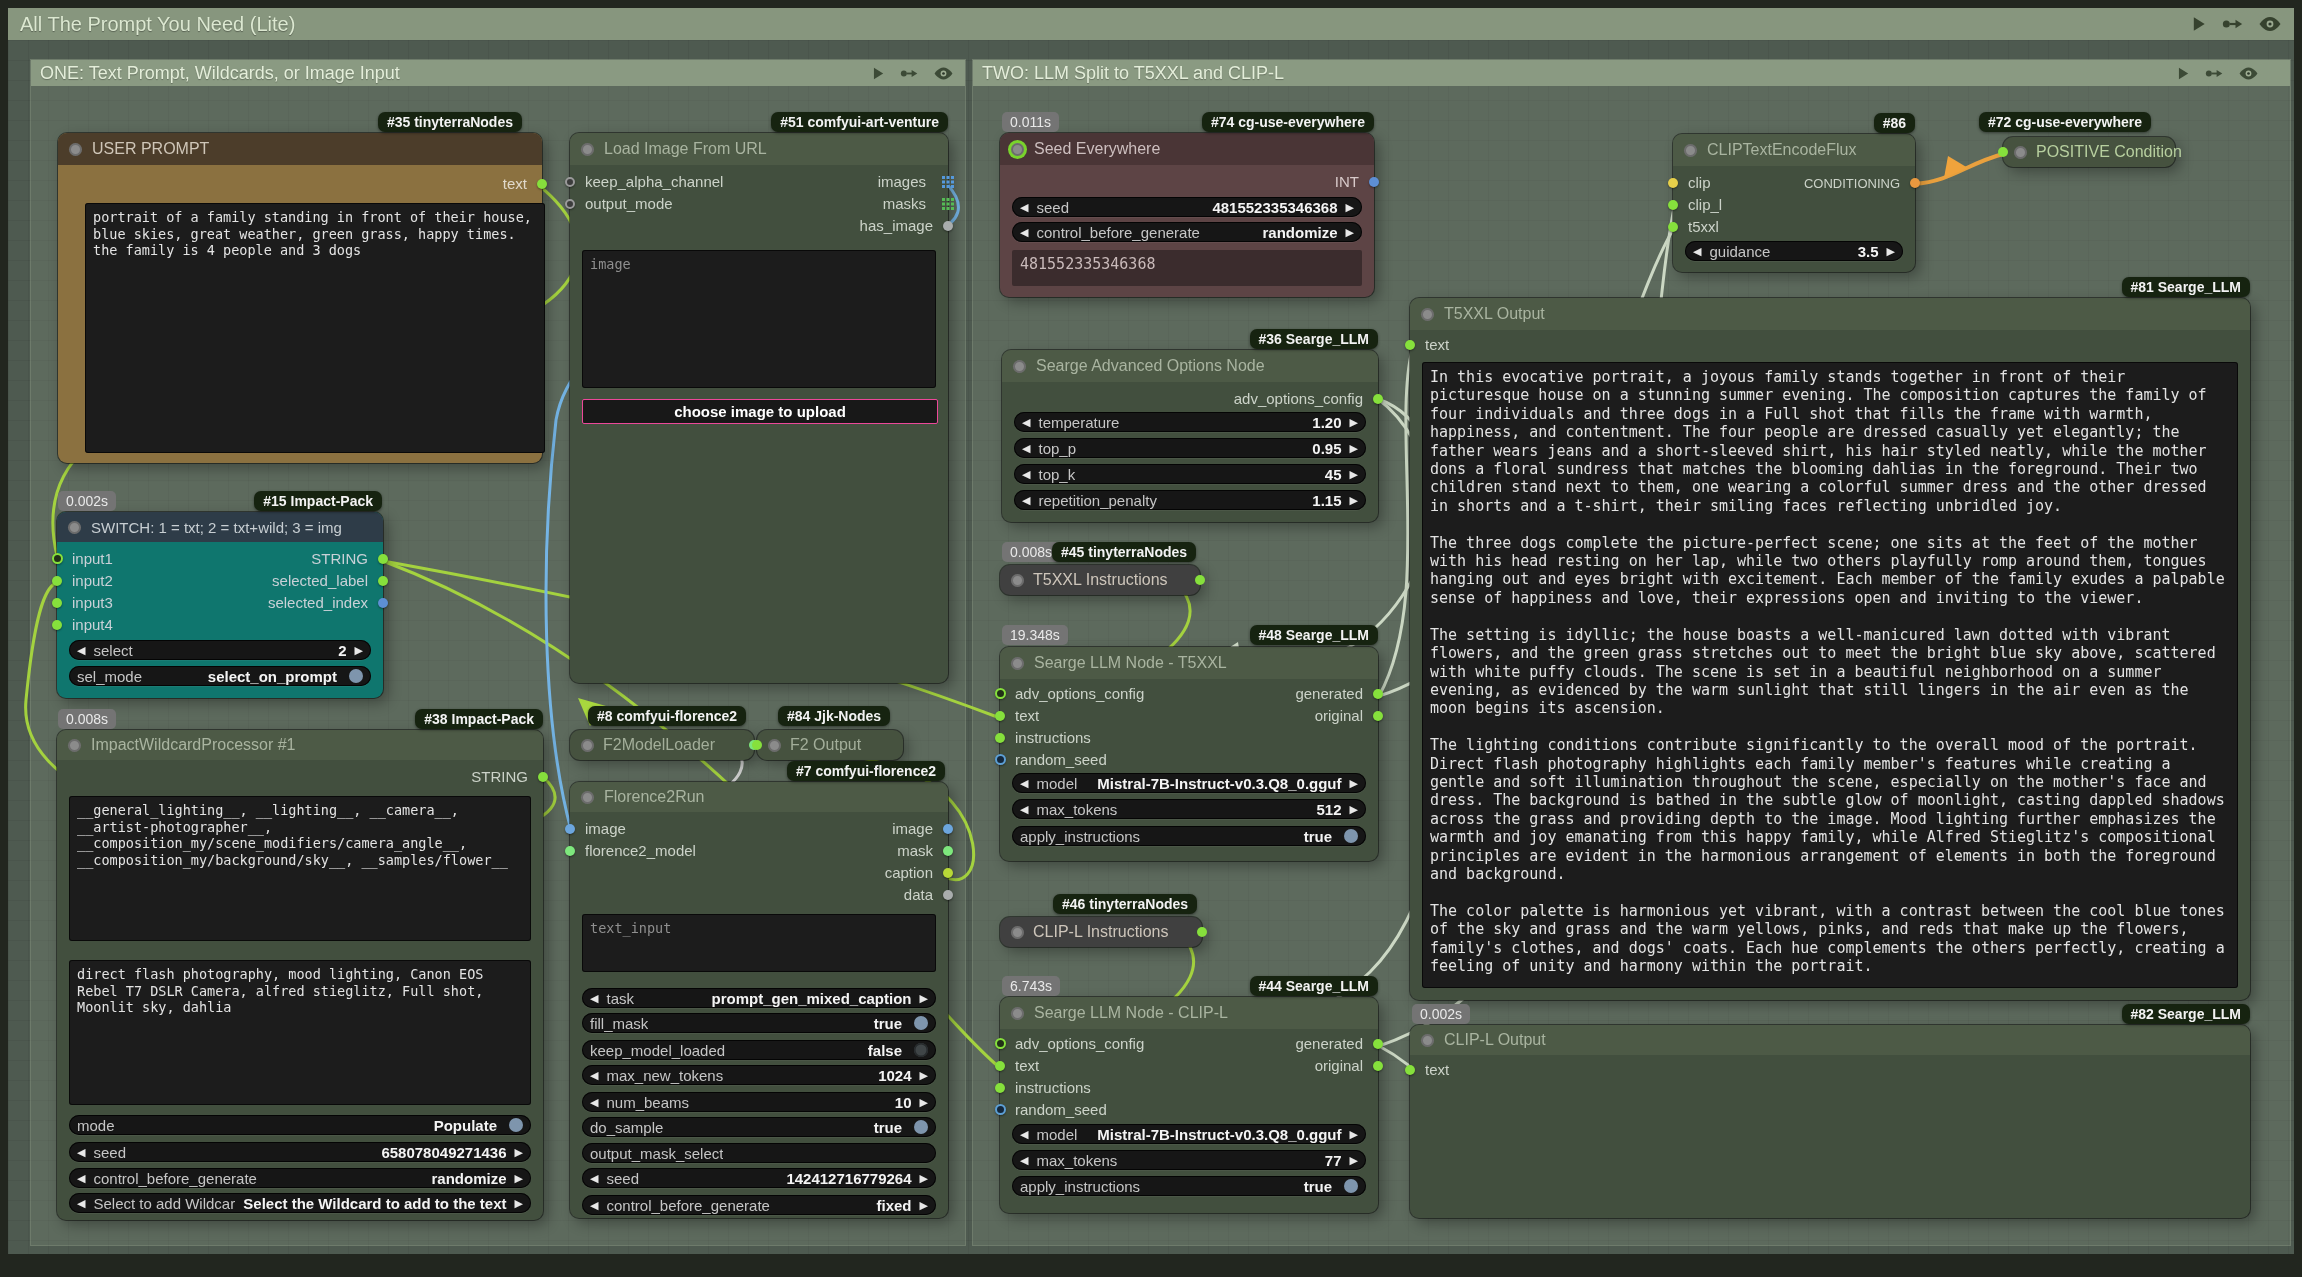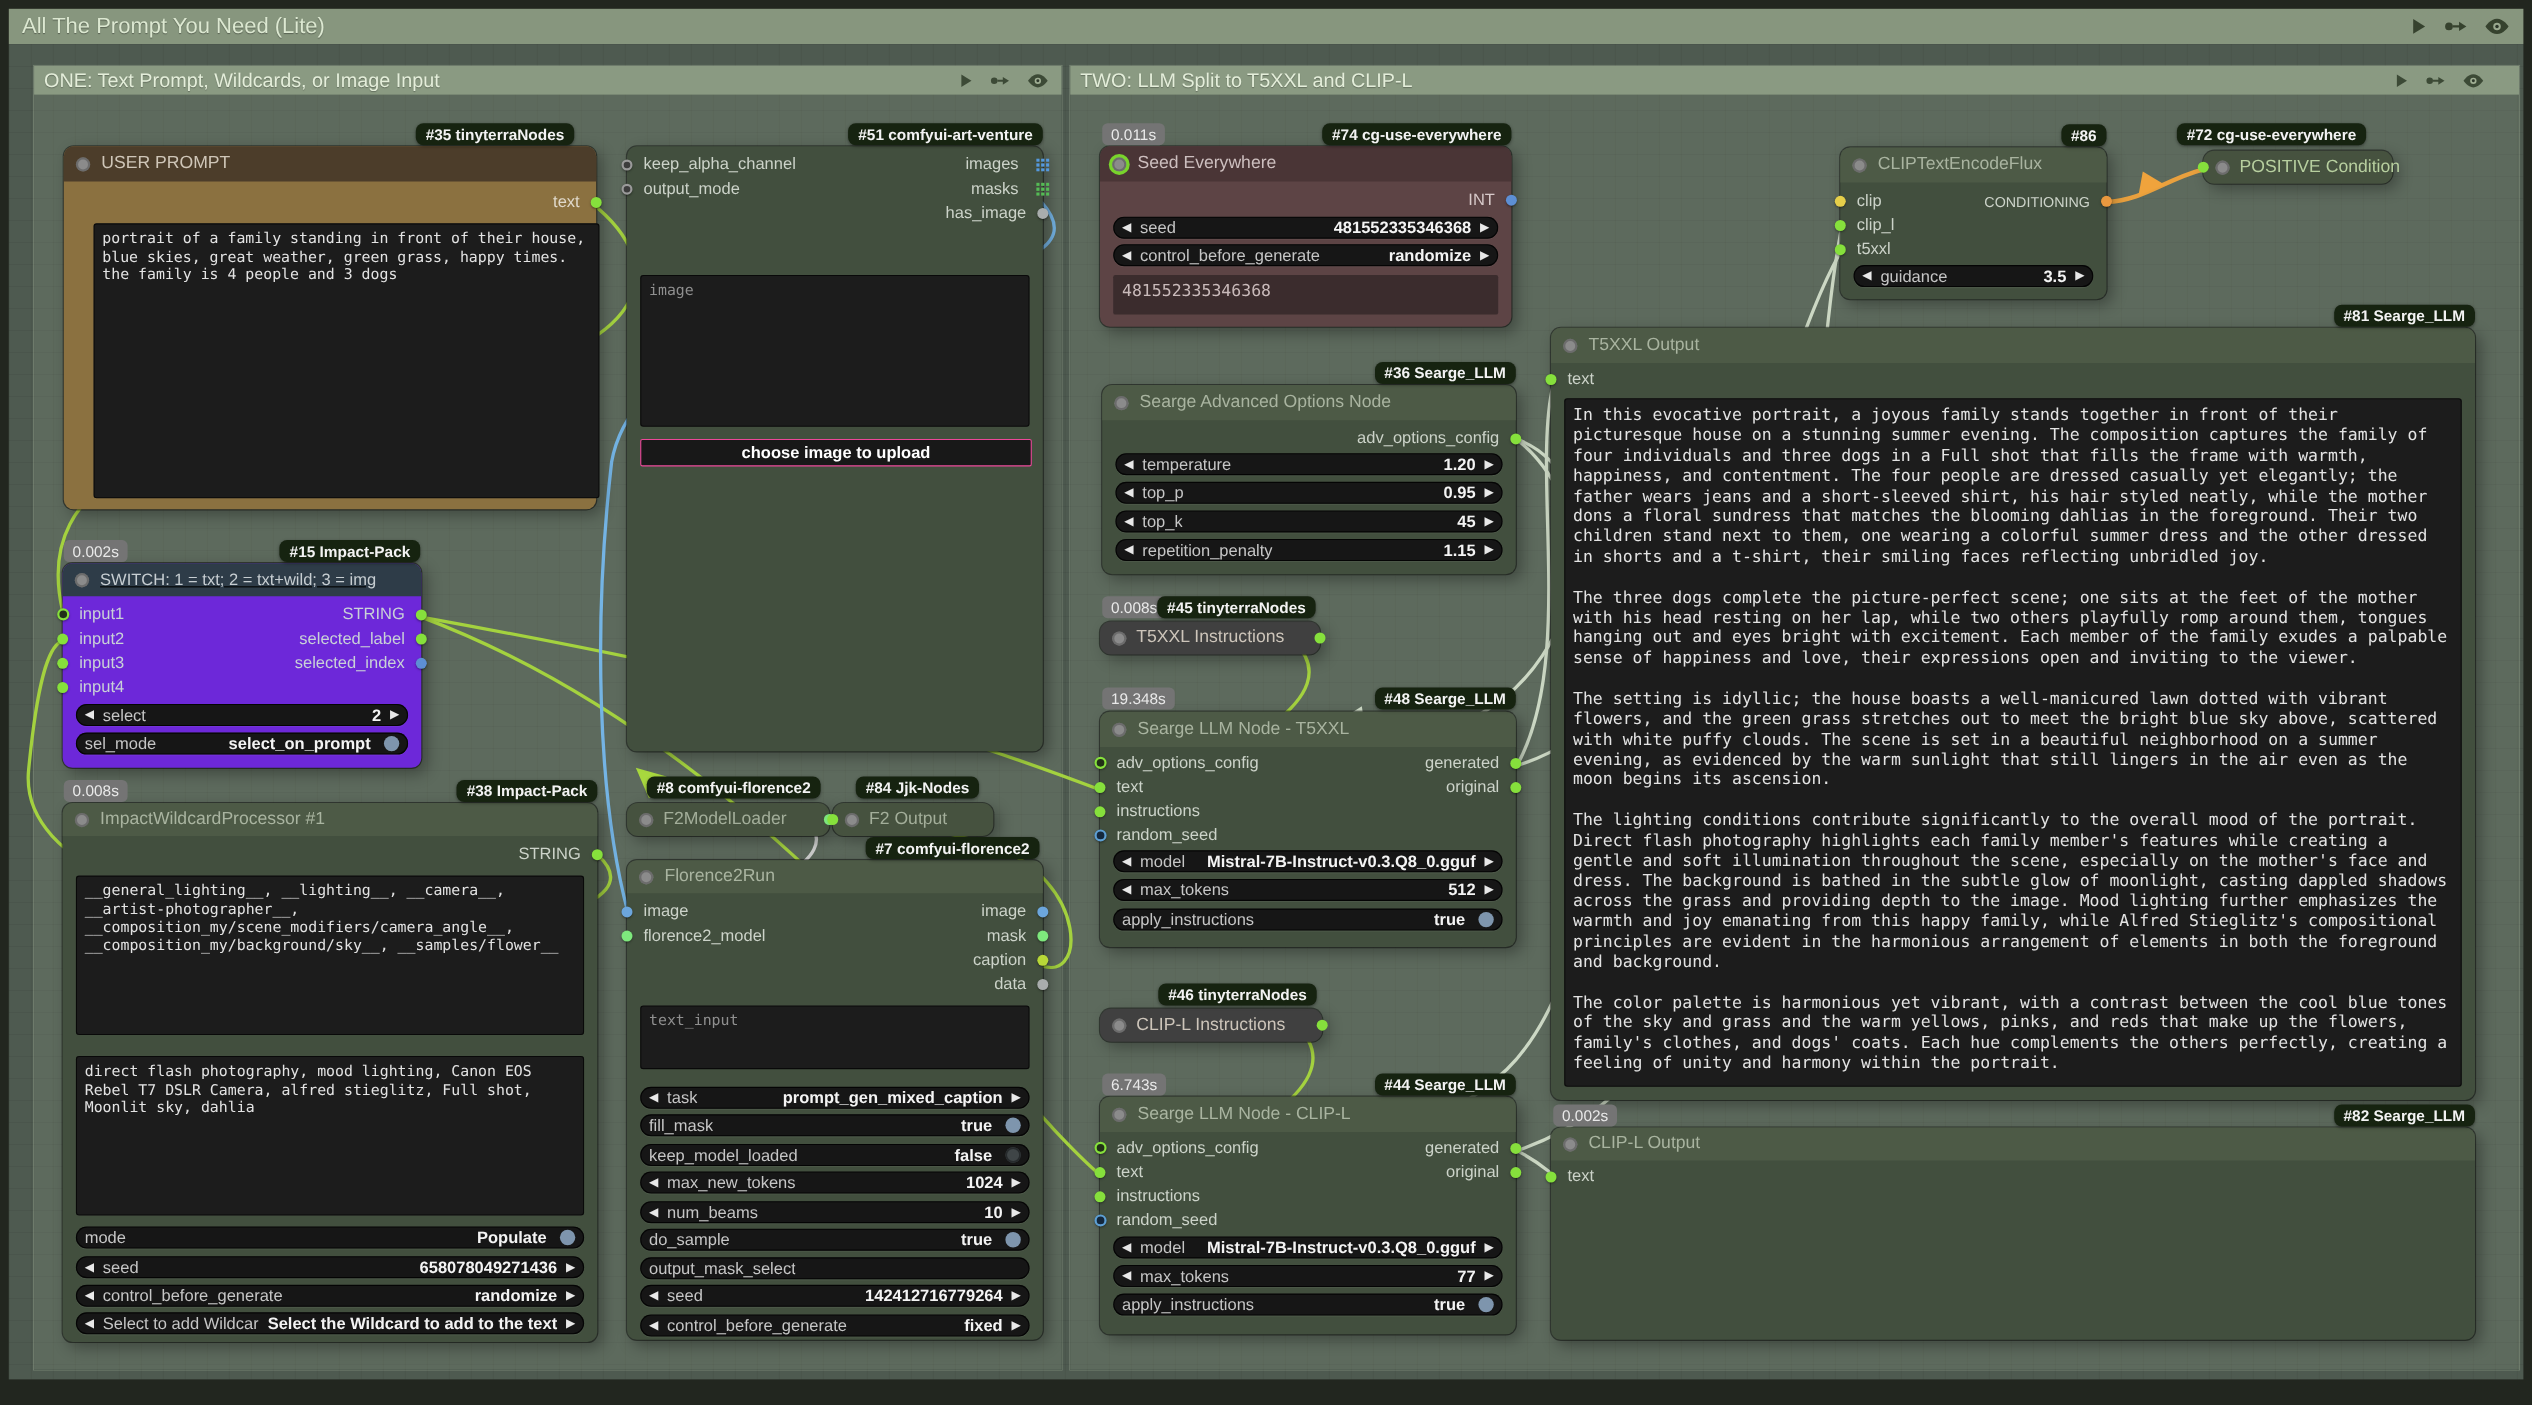--- a/index.html
+++ b/index.html
@@ -16,21 +16,21 @@
   .hicon{display:block;line-height:0;}
   .group{position:absolute;background:rgba(172,188,158,.17);box-shadow:0 0 0 1px rgba(195,210,180,.28);z-index:1;}
   .ghead{height:26px;background:#8a9a82;display:flex;align-items:center;padding:0 9px;font-size:18px;
     color:#e4eeda;text-shadow:0 1px 1px rgba(0,0,0,.28);}
   #wires{position:absolute;left:0;top:0;z-index:2;pointer-events:none;}
   .node{position:absolute;border-radius:9px;z-index:3;
     box-shadow:0 0 0 1px rgba(0,0,0,.45),5px 5px 14px rgba(0,0,0,.32);}
   .node.green{background:#424f3e;}
   .node.brown{background:#8b7140;}
   .node.maroon{background:#5d4445;}
-  .node.slate{background:#6d28d9;text-decoration:underline;}
+  .node.slate{background:#0f766e;}
   .nhead{height:32px;border-radius:9px 9px 0 0;display:flex;align-items:center;gap:10px;
     padding:0 11px;font-size:16px;white-space:nowrap;overflow:hidden;}
   .green .nhead{background:#4d5a46;color:#a9b4a0;}
   .brown .nhead{background:#4c3d2a;color:#cfc6b8;}
   .maroon .nhead{background:#4a3536;color:#cdbfbf;}
   .slate .nhead{background:#2e3c48;color:#c7ced2;}
   .collapsed{height:30px;border-radius:10px;display:flex;align-items:center;gap:9px;padding:0 11px;
     font-size:16px;white-space:nowrap;}
   .collapsed.cgreen{background:#46523f;color:#a3ae9a;}
   .collapsed.cbrown{background:#404040;color:#cdc5ba;}
@@ -256,20 +256,24 @@
       <span class="arr">◀</span>
       <span class="wlab">Select to add Wildcard</span>
       <span class="wval">Select the Wildcard to add to the text</span>
       <span class="arr">▶</span>
     </div>
   </div>
   <div class="timing" style="left:58px;top:709px;">0.008s</div>
   <div class="badge" style="right:1759px;top:709px;">#38 Impact-Pack</div>
 
   <div class="node green" style="left:570px;top:133px;width:378px;height:550px;">
+    <div class="nhead">
+      <span class="cdot"></span>
+      <span>Load Image From URL</span>
+    </div>
     <div class="iorow" style="margin-top:6px;">
       <span class="dot in ring-gray"></span>
       <span class="lab-l">keep_alpha_channel</span>
       <span class="lab-r" style="right:22px;">images</span>
       <span class="gridicon" style="color:#5599dd;"><svg width="12" height="12" viewBox="0 0 12 12" fill="currentColor">
             <rect x="0" y="0" width="3" height="3"></rect>
             <rect x="4.5" y="0" width="3" height="3"></rect>
             <rect x="9" y="0" width="3" height="3"></rect>
             <rect x="0" y="4.5" width="3" height="3"></rect>
             <rect x="4.5" y="4.5" width="3" height="3"></rect>

